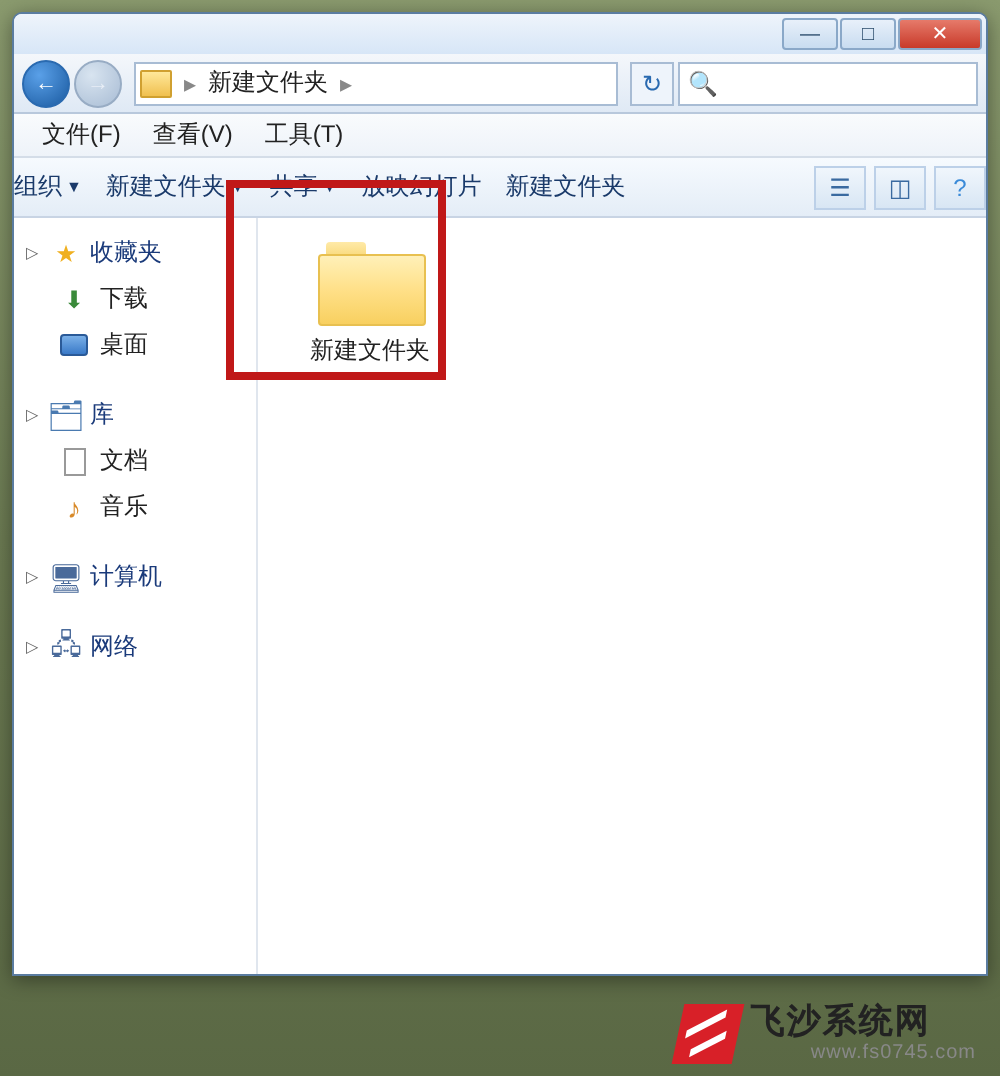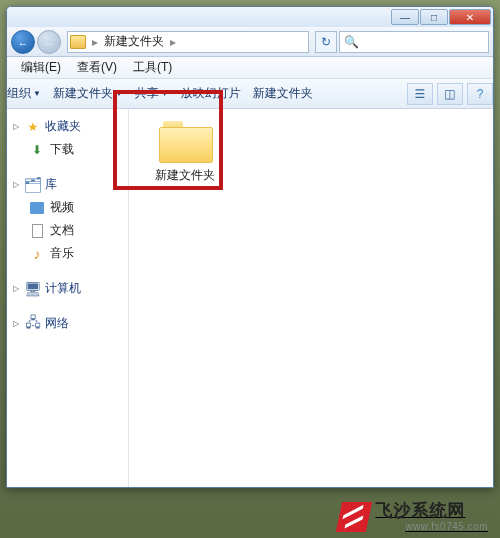--- a/index.html
+++ b/index.html
@@ -233,21 +233,20 @@
       pointer-events: none;
       z-index: 10;
     }
     .watermark {
       position: absolute;
       right: 12px;
       bottom: 6px;
       display: flex;
       align-items: flex-start;
       gap: 6px;
-      text-decoration: underline;
     }
     .wm-logo {
       width: 30px;
       height: 30px;
       background: #d82028;
       position: relative;
       transform: skewX(-12deg);
     }
     .wm-logo::before, .wm-logo::after {
       content:'';
@@ -284,21 +283,21 @@
     </div>
     <div class="refresh-btn">
       <span>↻</span>
     </div>
     <div class="search-box">
       <span class="search-icon">🔍</span>
     </div>
   </div>
 
   <div class="menubar">
-    <span class="menu-item">编辑(E)</span>
+    <span class="menu-item">文件(F)</span>
     <span class="menu-item">查看(V)</span>
     <span class="menu-item">工具(T)</span>
   </div>
 
   <div class="toolbar">
     <span class="tool-item">
       <span>组织</span>
       <span class="drop">▼</span>
     </span>
     <span class="tool-item">
@@ -330,36 +329,36 @@
       <div class="side-group">
         <div class="side-head">
           <span class="tri">▷</span>
           <span class="ico ico-star">★</span>
           <span class="lbl">收藏夹</span>
         </div>
         <div class="side-item">
           <span class="ico ico-download">⬇</span>
           <span>下载</span>
         </div>
+        <div class="side-item">
+          <span class="ico">
+              <span class="ico-desktop"></span>
+            </span>
+          <span>桌面</span>
+        </div>
       </div>
 
       <div class="side-group">
         <div class="side-head">
           <span class="tri">▷</span>
           <span class="ico ico-lib">🗂</span>
           <span class="lbl">库</span>
         </div>
         <div class="side-item">
           <span class="ico">
-              <span class="ico-video"></span>
-            </span>
-          <span>视频</span>
-        </div>
-        <div class="side-item">
-          <span class="ico">
               <span class="ico-doc"></span>
             </span>
           <span>文档</span>
         </div>
         <div class="side-item">
           <span class="ico ico-music">♪</span>
           <span>音乐</span>
         </div>
       </div>
 

